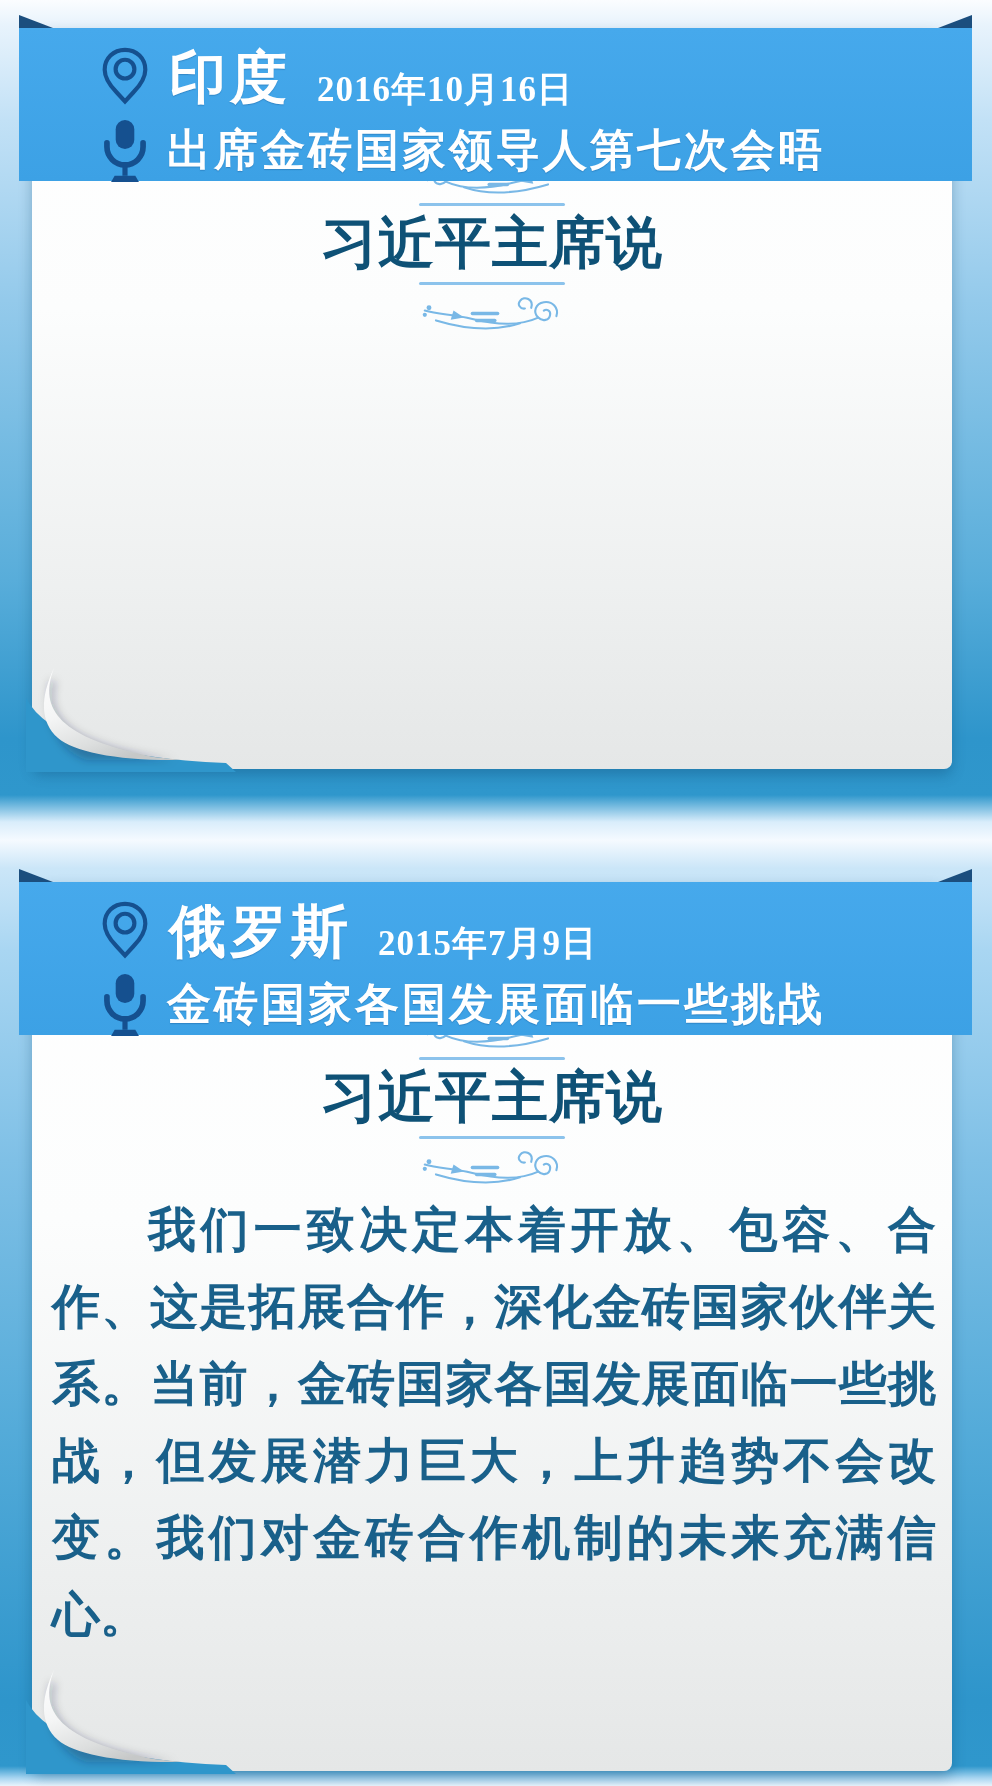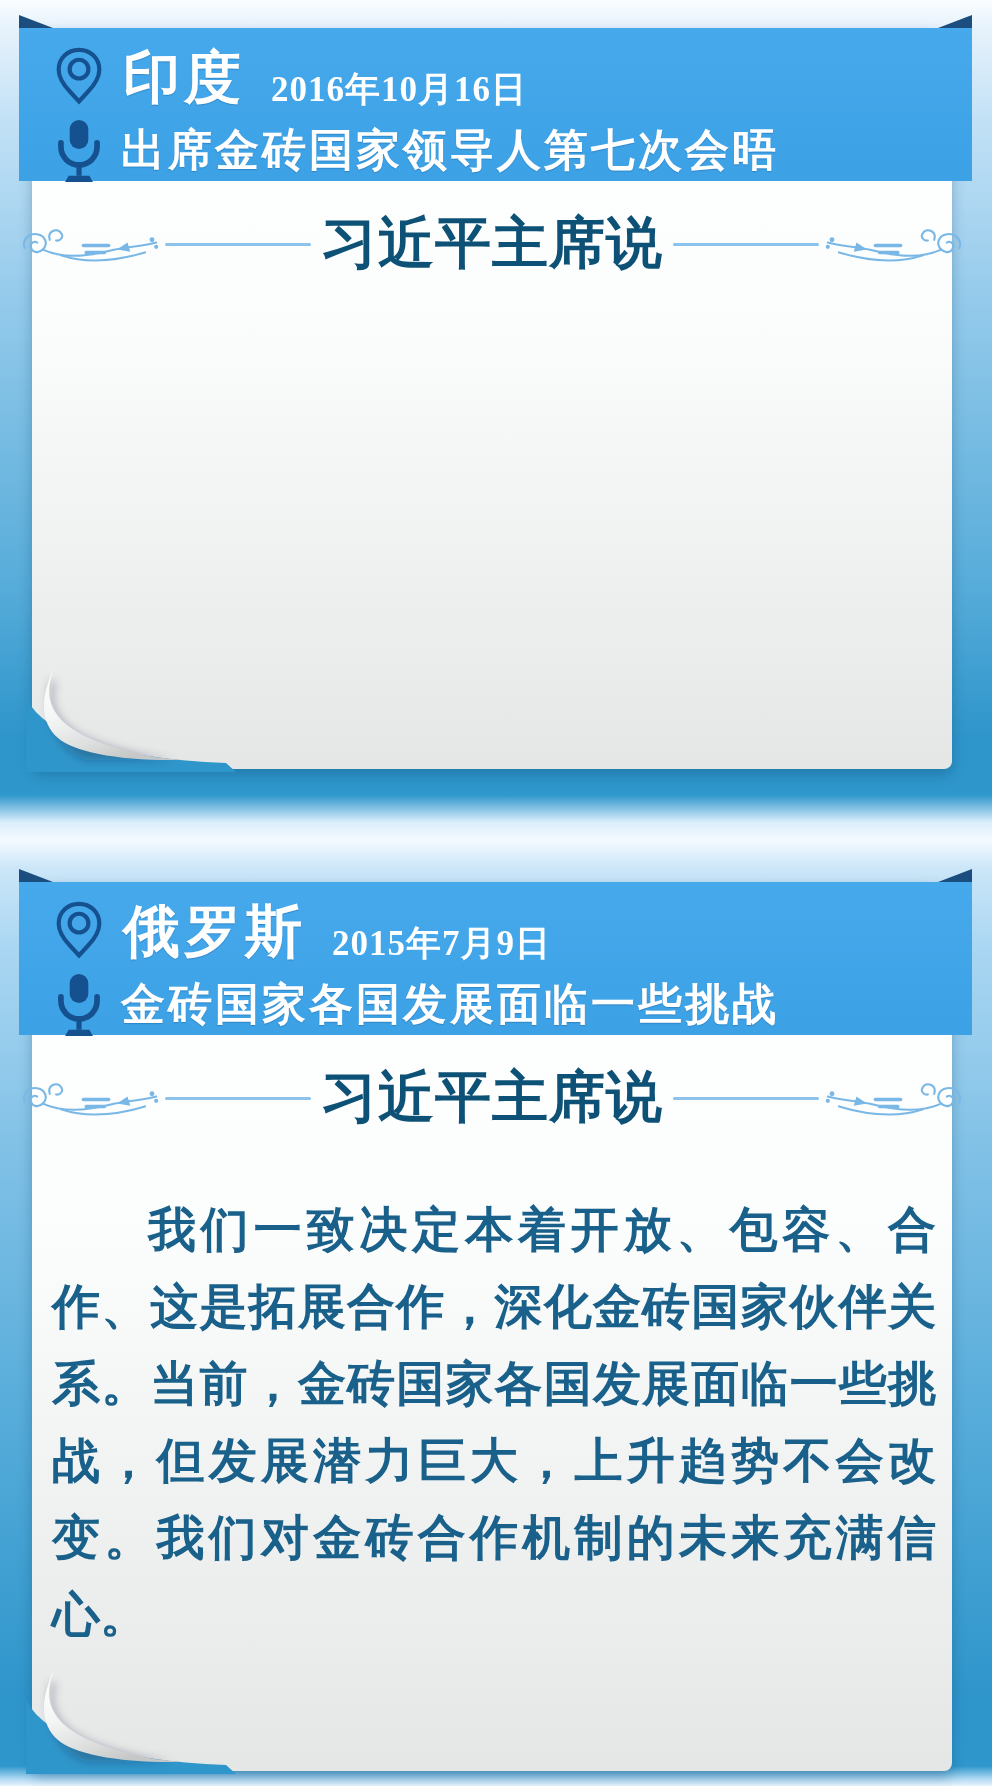--- a/index.html
+++ b/index.html
@@ -24,30 +24,30 @@
 
   
   .ribbon{
     position:relative;margin-top:28px;margin-left:-13px;
     width:953px;height:153px;background:linear-gradient(180deg,#46A9EC,#3CA1E5);
     color:#FFFFFF;
   }
   .fold{position:absolute;top:-13px;width:34px;height:13px;background:#1B4E7E;}
   .fold-left{left:0;clip-path:polygon(0 0,100% 100%,0 100%);}
   .fold-right{right:0;clip-path:polygon(100% 0,0 100%,100% 100%);}
-  .ribbon-row{display:flex;align-items:center;padding-left:32px;}
+  .ribbon-row{display:flex;align-items:center;padding-left:78px;}
   .row1{height:84px;padding-top:8px;}
   .row2{height:61px;}
   .icon-box{width:56px;display:flex;justify-content:center;flex:0 0 56px;}
   .country{font-size:57px;font-weight:bold;margin-left:16px;letter-spacing:4px;text-shadow:0 1px 1px rgba(20,80,140,.35);}
   .date{font-size:35px;font-weight:bold;margin-left:26px;transform:translateY(11px);letter-spacing:1px;}
   .event{font-size:44px;font-weight:bold;margin-left:14px;letter-spacing:3px;text-shadow:0 1px 1px rgba(20,80,140,.35);}
 
   
-  .title-row{display:flex;align-items:center;justify-content:center;margin-top:28px;height:70px;}
+  .title-row{display:flex;align-items:center;justify-content:center;margin-top:28px;height:70px;flex-direction:column;}
   .section-title{font-size:56px;font-weight:bold;color:#0E5176;margin:0 10px;white-space:nowrap;letter-spacing:1px;}
   .tline{width:146px;height:3px;background:#8CC3EC;border-radius:2px;flex:0 0 auto;}
   .flourish{width:140px;height:54px;flex:0 0 auto;margin:0 6px;}
   .flourish.mirror{transform:scaleX(-1);}
 
   
   .quote{
     margin:58px 16px 0 20px;font-size:48px;line-height:77px;font-weight:bold;
     color:#19608A;text-align:justify;text-justify:inter-ideograph;text-indent:2em;
   }

